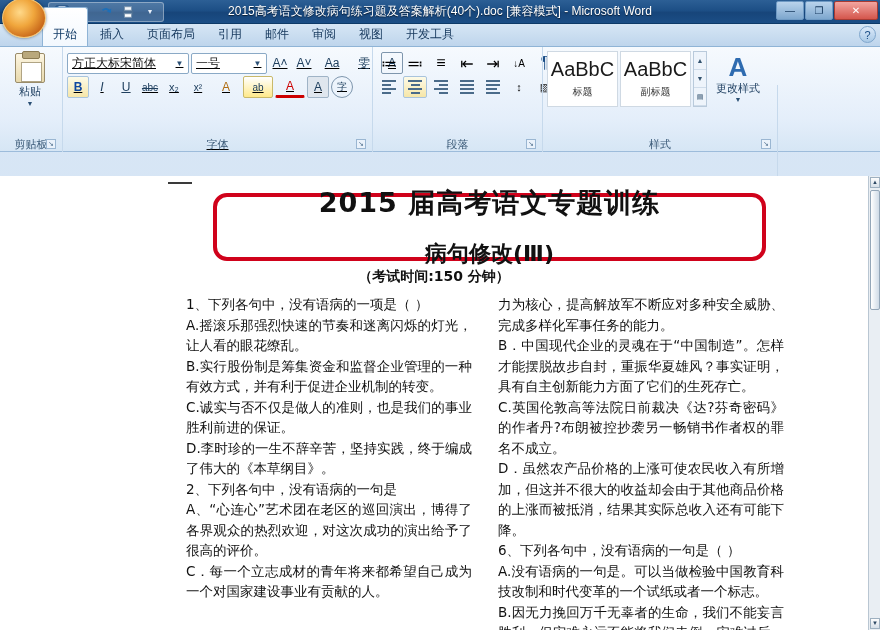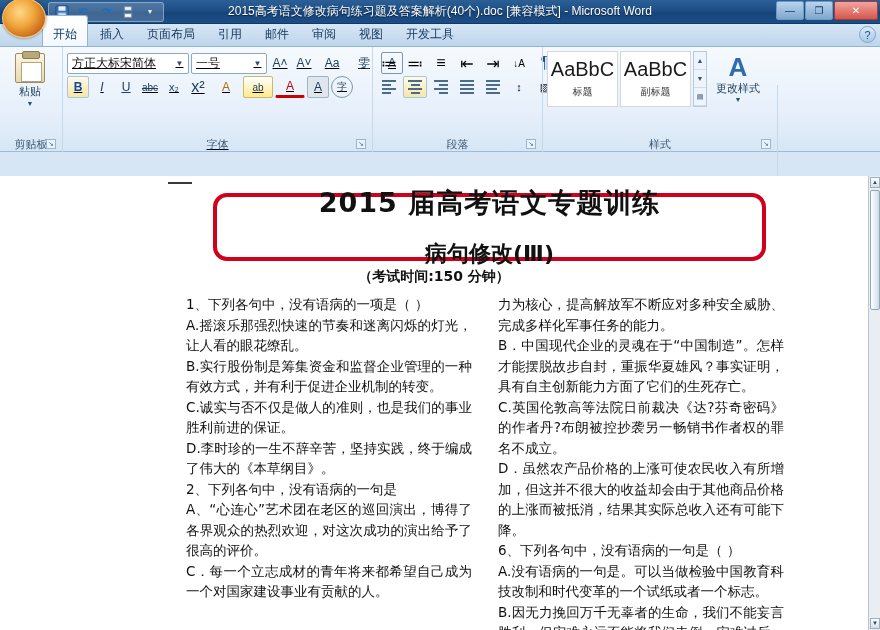--- a/index.html
+++ b/index.html
@@ -54,21 +54,21 @@
   .win-btn.close { background:linear-gradient(180deg,#f2a5a0,#d4564c); border-color:#a83b33; color:#fff; width:44px;}
 
   
   .tabrow {
     height:23px; display:flex; align-items:flex-end; gap:1px; padding-left:38px;
     background: linear-gradient(180deg,#d6e6f5,#bed5ec);
     border-bottom:1px solid #8fb4d6;
     position:relative;
   }
   .tab {
-    padding:10px 10px 3px 10px; font-size:12px; color:#15375c; cursor:default;
+    padding:18px 10px 3px 10px; font-size:12px; color:#15375c; cursor:default;
     border:1px solid transparent; border-bottom:none; border-radius:3px 3px 0 0;
   }
   .tab.active {
     background: linear-gradient(180deg,#ffffff,#f2f8fe);
     border-color:#8fb4d6; color:#103a66;
   }
   .tab.home-first { margin-left:4px; }
   .helpbtn { position:absolute; right:4px; top:2px; width:17px; height:17px; border-radius:50%;
     background:linear-gradient(180deg,#dceafa,#a9c9e6); border:1px solid #7fa6cc;
     font-size:11px; color:#1b4e86; display:flex; align-items:center; justify-content:center;}
@@ -303,21 +303,21 @@
           <div class="fbtn wide">Aa</div>
           <div class="fbtn wide">雯</div>
           <div class="fbtn" style="border:1px solid #7e96ad;">A</div>
         </div>
         <div class="row">
           <div class="fbtn bold" style="color:#0d47a1;border:1px solid #a9c4dd;background:linear-gradient(180deg,#fdfbe8,#f6e6a8);">B</div>
           <div class="fbtn ital">I</div>
           <div class="fbtn und">U</div>
           <div class="fbtn strike" style="font-size:10px;">abc</div>
           <div class="fbtn" style="font-size:11px;">x₂</div>
-          <div class="fbtn" style="font-size:16px;">x²</div>
+          <div class="fbtn" style="font-size:10px;">x²</div>
           <div class="fbtn wide" style="color:#b06d12;">A</div>
           <div class="fbtn wide" style="background:linear-gradient(180deg,#fff,#ffe98a);border:1px solid #c9b96a;font-size:10px;">ab</div>
           <div class="fbtn wide" style="color:#c00;border-bottom:3px solid #c00;">A</div>
           <div class="fbtn" style="background:#dfe6ee;border:1px solid #9fb3c6;">A</div>
           <div class="fbtn" style="border:1px solid #7e96ad;border-radius:50%;font-size:10px;">字</div>
         </div>
       </div>
       <div class="group-label">
         <span>字体</span>
         <span class="dlg">↘</span>

